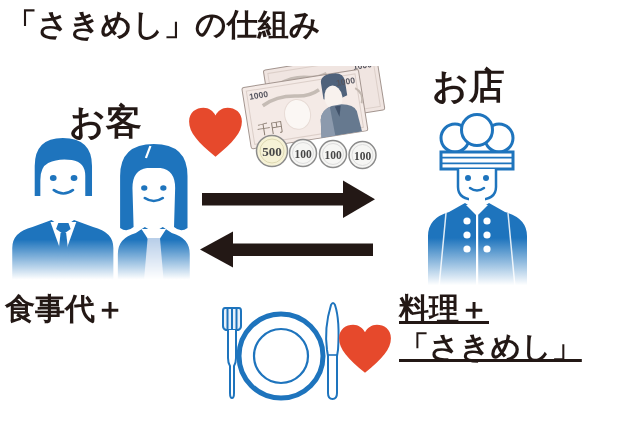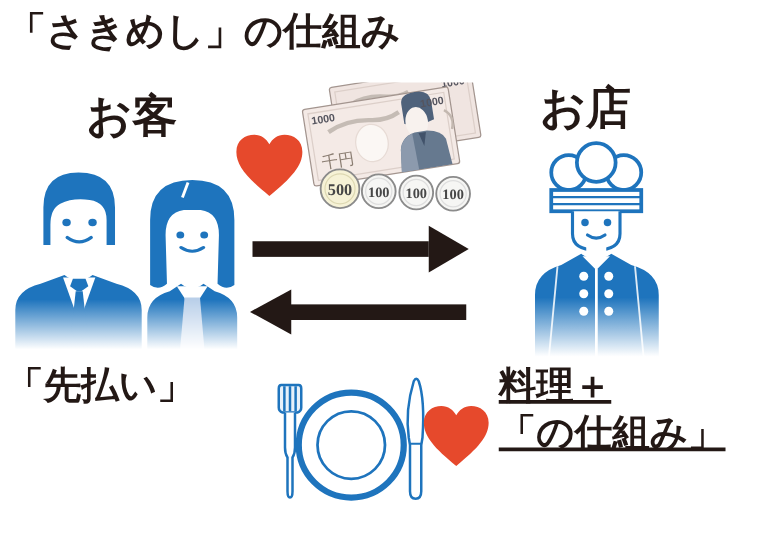--- a/index.html
+++ b/index.html
@@ -8,21 +8,21 @@
     overflow:hidden;
     font-family:"Liberation Sans","DejaVu Sans",sans-serif;
     color:#231815;
   }
   .abs { position:absolute; }
   .title {
     left:6px; top:4px; font-size:31px; font-weight:700; letter-spacing:0;
     margin:0; white-space:nowrap;
   }
   .role-label { font-size:36px; font-weight:700; white-space:nowrap; }
-  .customer-label { left:69px; top:69px;text-align:right; }
+  .customer-label { left:69px; top:98px;text-align:right; }
   .shop-label { left:432px; top:62px; }
   .note { font-size:30px; font-weight:700; line-height:38px; white-space:nowrap; }
   .note-left { left:5px; top:290px; }
   .note-right { left:399px; top:290px;text-decoration:underline; }
   svg { display:block; }
   .billnum { font-family:"Liberation Sans","DejaVu Sans",sans-serif; font-size:8.5px; font-weight:700; fill:#55555f; }
   .billkanji { font-family:"Liberation Serif","DejaVu Serif",serif; font-size:13px; fill:#8a7d72; }
   .coinnum { font-family:"Liberation Serif","DejaVu Serif",serif; font-weight:700; fill:#474747; text-anchor:middle; }
   .coin500 { font-size:13px; }
   .coin100 { font-size:11.5px; }
@@ -181,21 +181,21 @@
       <rect x="4" y="15" width="141" height="12.5" fill="#231815"></rect>
       <polygon points="145,2.5 177,21.2 145,40" fill="#231815"></polygon>
     </g>
     <g>
       <polygon points="2,71.5 35,53.5 35,89.5" fill="#231815"></polygon>
       <rect x="34" y="65.5" width="141" height="12.5" fill="#231815"></rect>
     </g>
   </svg>
 
   <div class="abs note note-left">
-    <div>「先払い」</div>
+    <div>食事代＋</div>
   </div>
 
   <svg class="abs" style="left:215px; top:298px;" width="132" height="118" viewBox="0 0 132 118">
     <g>
       <path d="M8,28 L8,13 Q8,10 10,10 L24,10 Q26,10 26,13 L26,28 Q26,31 23,32 L11,32 Q8,31 8,28 Z" fill="#e8f1fa" stroke="#1e74bd" stroke-width="2"></path>
       <path d="M12.5,11 V31 M17,11 V31 M21.5,11 V31" stroke="#1e74bd" stroke-width="2"></path>
       <path d="M13,32 L13,60 Q13,65 15,68 L15,95 Q15,100 17,100 Q19,100 19,95 L19,68 Q21,65 21,60 L21,32" fill="#ffffff" stroke="#1e74bd" stroke-width="2"></path>
     </g>
     <g>
       <circle cx="66" cy="58" r="42" fill="#ffffff" stroke="#1e74bd" stroke-width="5"></circle>
@@ -206,16 +206,16 @@
       <path d="M112.8,57 H122.3" stroke="#1e74bd" stroke-width="1.6"></path>
     </g>
   </svg>
 
   <svg class="abs" style="left:338px; top:324px;" width="54" height="50" viewBox="0 0 100 92">
     <path d="M50,90 C18,64 2,46 2,26 C2,9 15,1 28,1 C38,1 46,7 50,15 C54,7 62,1 72,1 C85,1 98,9 98,26 C98,46 82,64 50,90 Z" fill="#e6492c"></path>
   </svg>
 
   <div class="abs note note-right">
     <div>料理＋</div>
-    <div>「の仕組み」</div>
+    <div>「さきめし」</div>
   </div>
 
 </div>
 
 </body></html>

